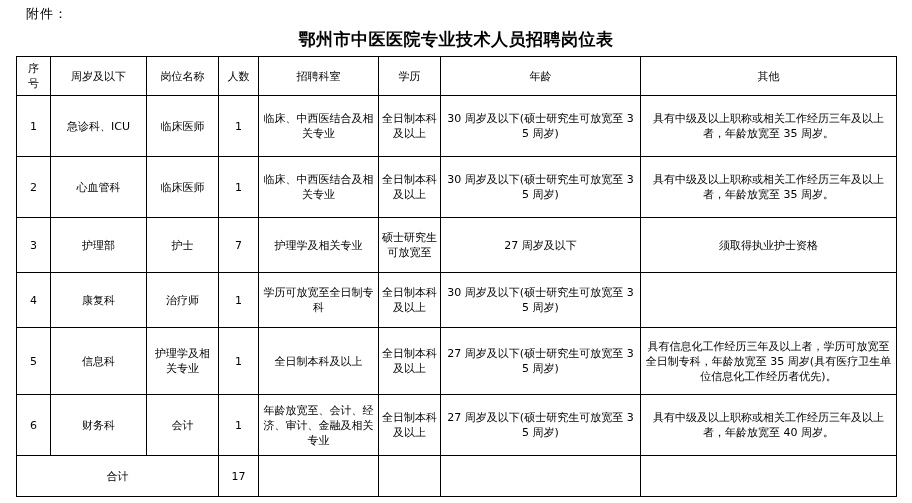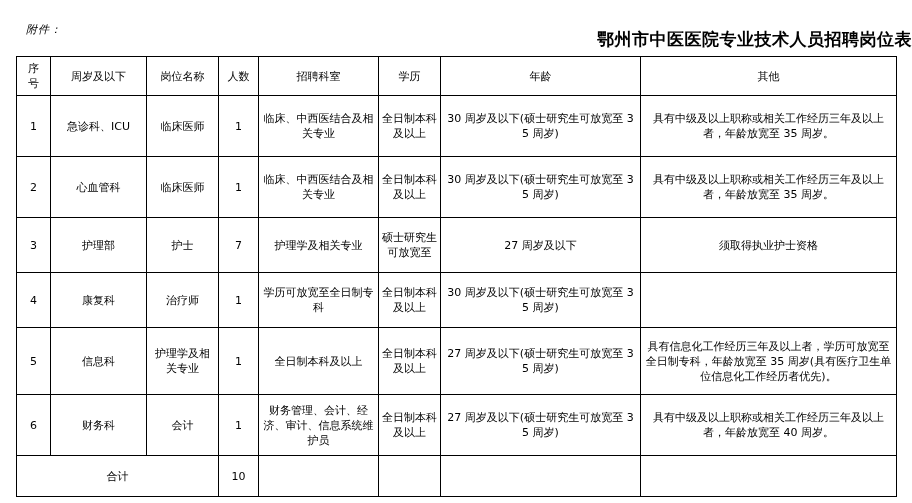--- a/index.html
+++ b/index.html
@@ -17,33 +17,32 @@
   }
   .page {
     position: relative;
     width: 912px;
     height: 503px;
     box-sizing: border-box;
   }
   .attachment-label {
     position: absolute;
     left: 26px;
-    top: 20px;
-    font-size: 11px;
+    top: 4px;
+    font-size: 13px;
     letter-spacing: 1px;
     line-height: 20px;
     white-space: nowrap;
-    font-style: italic;
   }
   .doc-title {
     position: absolute;
     left: 0;
     top: 28px;
     width: 912px;
-    text-align: right;
+    text-align: center;
     font-size: 17px;
     font-weight: bold;
     letter-spacing: 0.5px;
     line-height: 22px;
   }
   .table-wrap {
     position: absolute;
     left: 16px;
     top: 56px;
     width: 880px;
@@ -181,29 +180,29 @@
           <td>全日制本科及以上</td>
           <td>27 周岁及以下(硕士研究生可放宽至 35 周岁)</td>
           <td class="cell-other">具有信息化工作经历三年及以上者，学历可放宽至全日制专科，年龄放宽至 35 周岁(具有医疗卫生单位信息化工作经历者优先)。</td>
         </tr>
 
         <tr class="row-h-58">
           <td>6</td>
           <td>财务科</td>
           <td>会计</td>
           <td>1</td>
-          <td>财务管理、会计、经济、审计、信息系统维护员</td>
+          <td>年龄放宽至、会计、经济、审计、金融及相关专业</td>
           <td>全日制本科及以上</td>
           <td>27 周岁及以下(硕士研究生可放宽至 35 周岁)</td>
           <td class="cell-other">具有中级及以上职称或相关工作经历三年及以上者，年龄放宽至 40 周岁。</td>
         </tr>
 
         <tr class="row-total">
           <td colspan="3">合计</td>
-          <td>10</td>
+          <td>17</td>
           <td></td>
           <td></td>
           <td></td>
           <td></td>
         </tr>
 
       </tbody>
     </table>
   </div>
 

